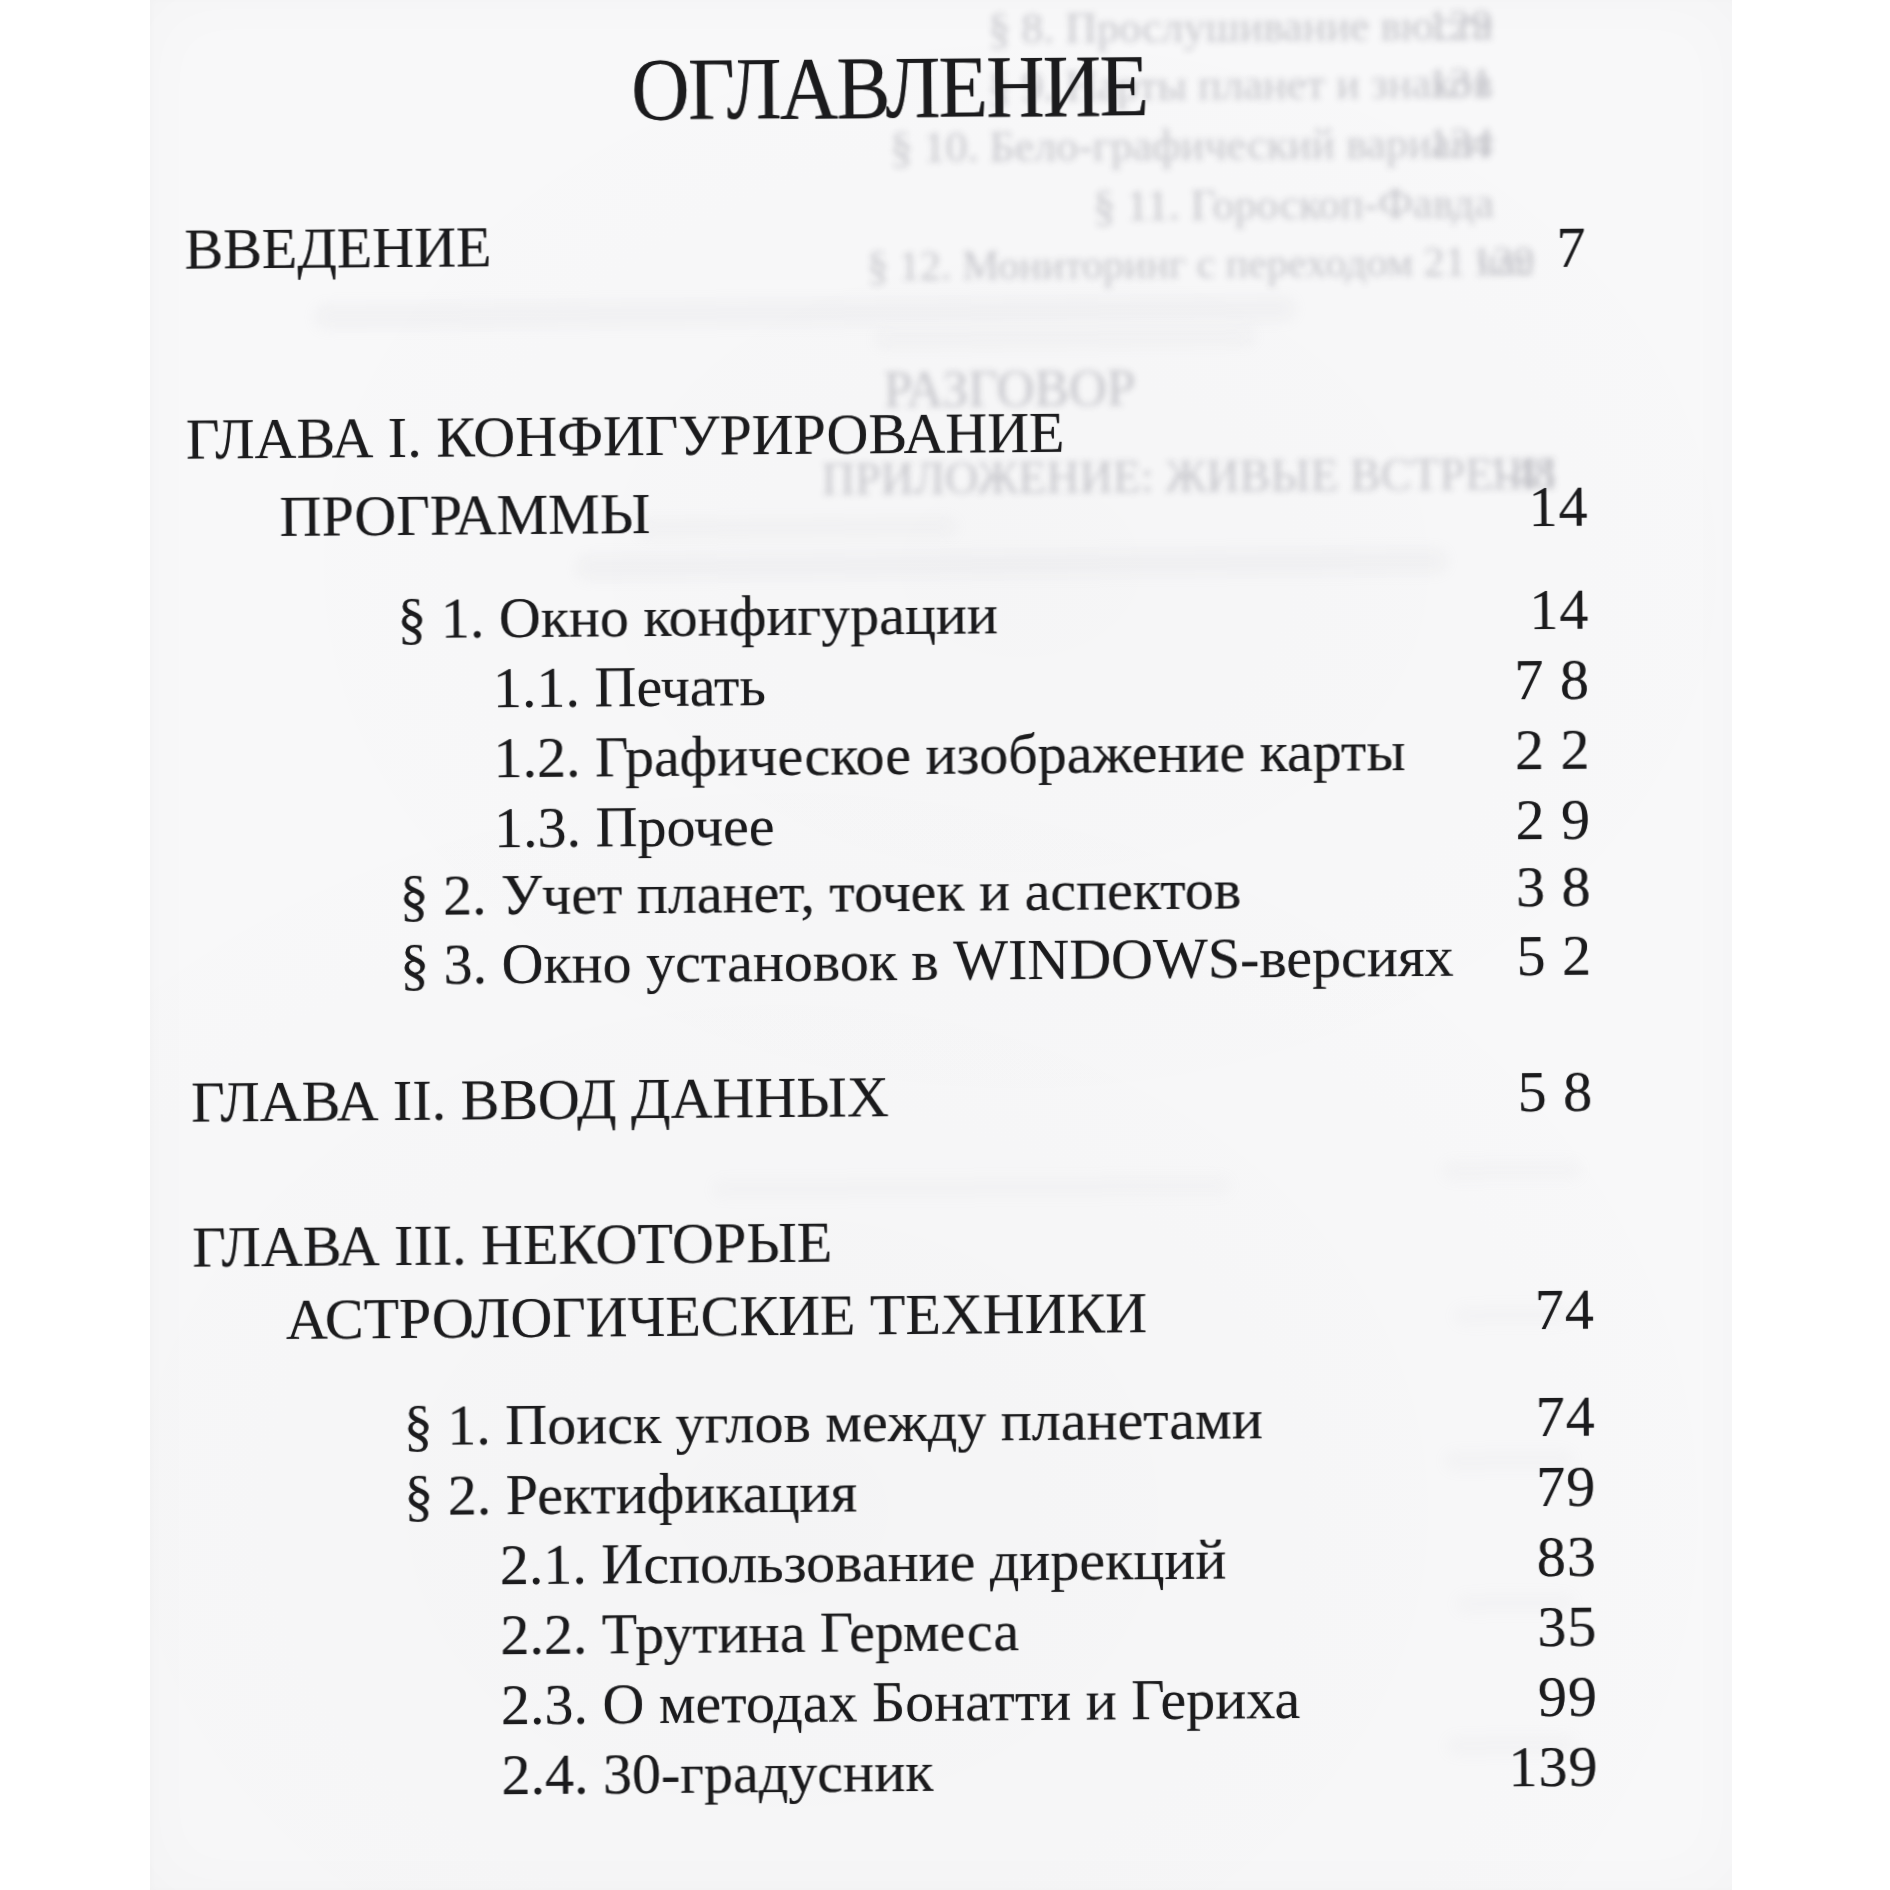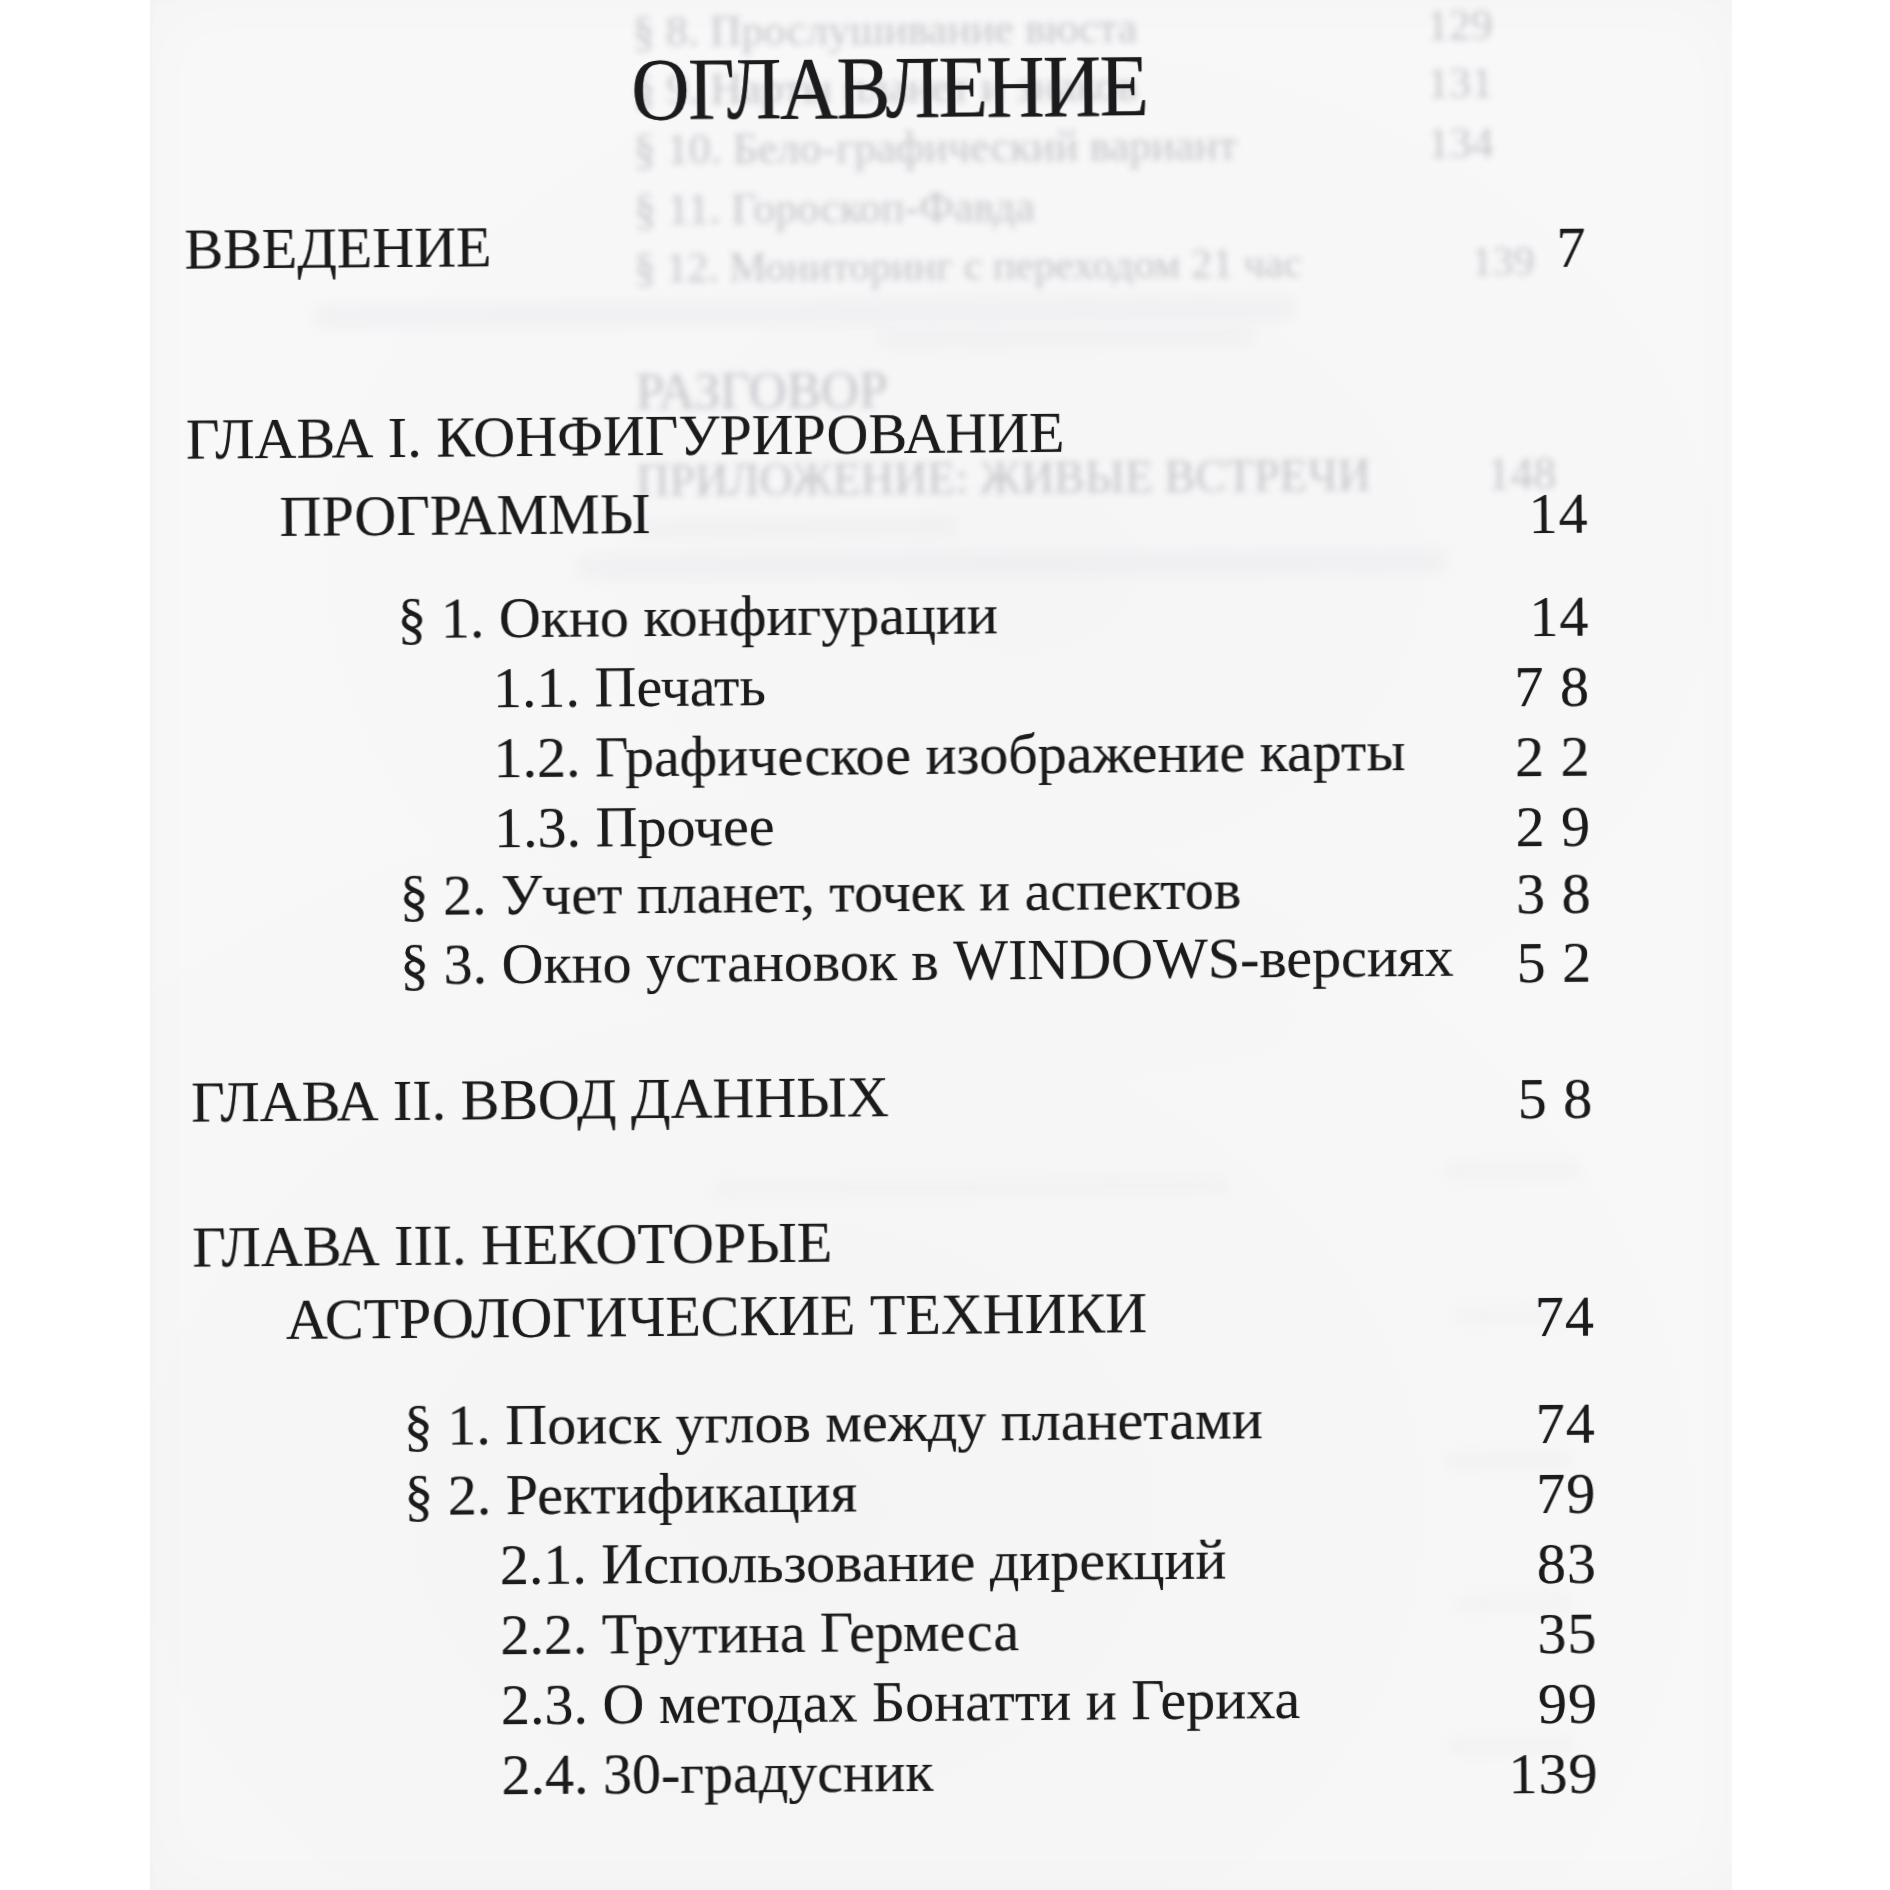--- a/index.html
+++ b/index.html
@@ -12,38 +12,39 @@
     font-family:"Liberation Serif","DejaVu Serif",serif;
   }
   
   .page{
     position:absolute;left:150px;top:0;width:1582px;height:1890px;
     background:
       radial-gradient(1200px 900px at 55% 30%, rgba(0,0,0,0.012), rgba(0,0,0,0) 70%),
       radial-gradient(1400px 1100px at 40% 80%, rgba(0,0,0,0.015), rgba(0,0,0,0) 75%),
       #f8f8f9;
     box-shadow:inset 0 0 70px rgba(0,0,0,0.02), inset 2px 0 6px rgba(0,0,0,0.015);
+    text-align:right;
   }
   .content{
     position:absolute;inset:0;
     transform:rotate(-0.45deg);
     transform-origin:760px 950px;
     filter:blur(0.35px);
     color:#1b1b1d;
   }
   .title{
     position:absolute;top:44px;left:488px;
     font-size:88px;line-height:1;letter-spacing:-2px;
     transform:scaleX(.92);transform-origin:left top;
     white-space:nowrap;
     text-shadow:0 0 1px rgba(0,0,0,.5);
   }
   .row{position:absolute;left:0;right:0;height:72px;font-size:58px;line-height:1.05;}
   .row .t{position:absolute;top:0;white-space:nowrap;text-shadow:0 0 1px rgba(0,0,0,.45);}
-  .row .n{position:absolute;right:140px;top:7px;white-space:pre;letter-spacing:1px;text-shadow:0 0 1px rgba(0,0,0,.45);}
+  .row .n{position:absolute;right:140px;top:0;white-space:pre;letter-spacing:1px;text-shadow:0 0 1px rgba(0,0,0,.45);}
   .lvl-chapter .t{left:40px;}
   .lvl-chapter2 .t{left:133px;}
   .lvl-section .t{left:250px;}
   .lvl-subsection .t{left:345px;}
   
   .ghosts{position:absolute;inset:0;pointer-events:none;}
   .ghost{
     position:absolute;white-space:nowrap;
     color:#8e8e98;opacity:.48;
     filter:blur(3px);

